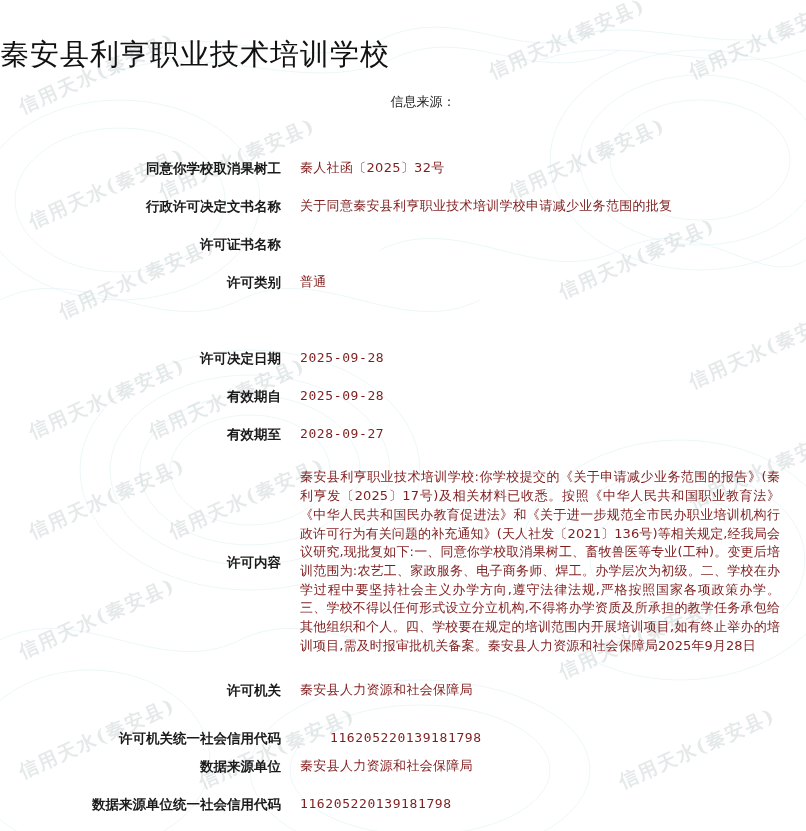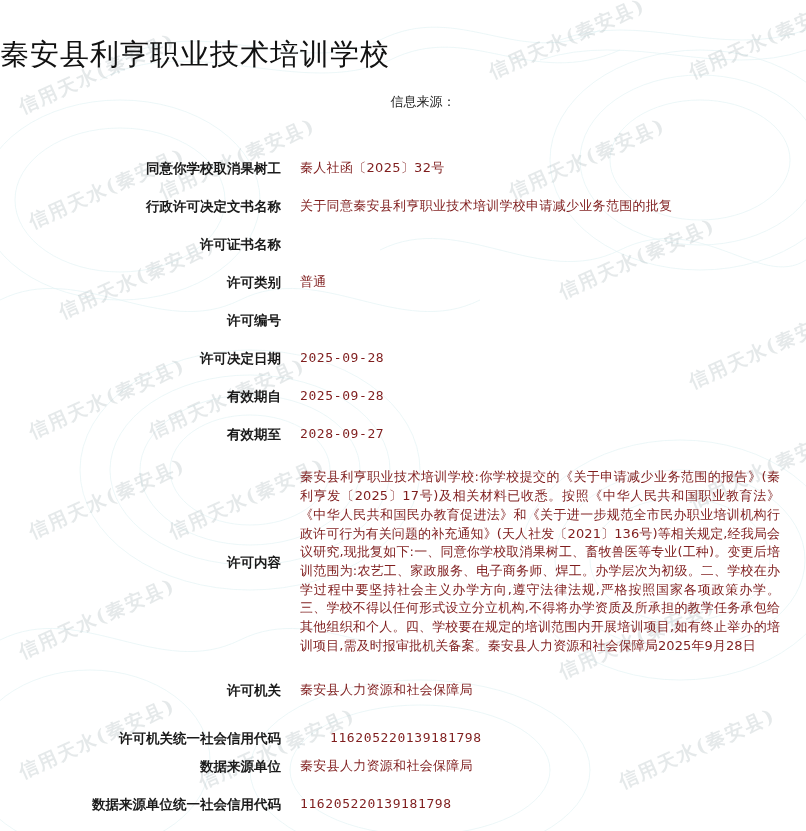--- a/index.html
+++ b/index.html
@@ -168,24 +168,20 @@
   <div class="row" style="top:272px;">
     <div class="label">许可类别</div>
     <div class="value">普通</div>
   </div>
 
   <div class="row" style="top:234px;">
     <div class="label">许可证书名称</div>
     <div class="value"></div>
   </div>
 
-  <div class="row" style="top:310px;">
-    <div class="label">许可编号</div>
-    <div class="value"></div>
-  </div>
 
   <div class="row" style="top:348px;">
     <div class="label">许可决定日期</div>
     <div class="value mono">2025-09-28</div>
   </div>
 
   <div class="row" style="top:386px;">
     <div class="label">有效期自</div>
     <div class="value mono">2025-09-28</div>
   </div>

